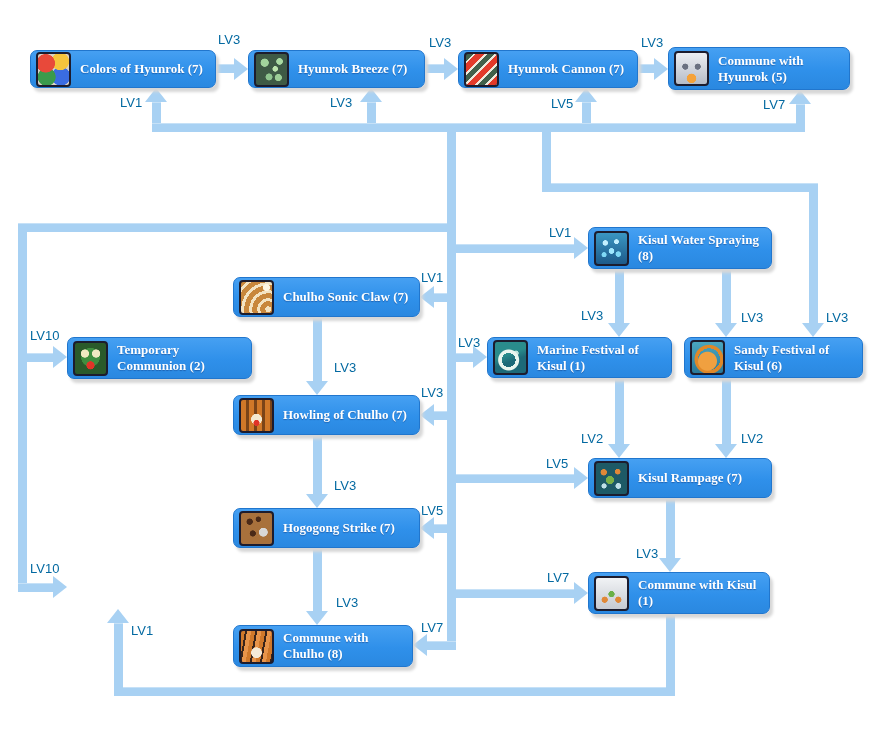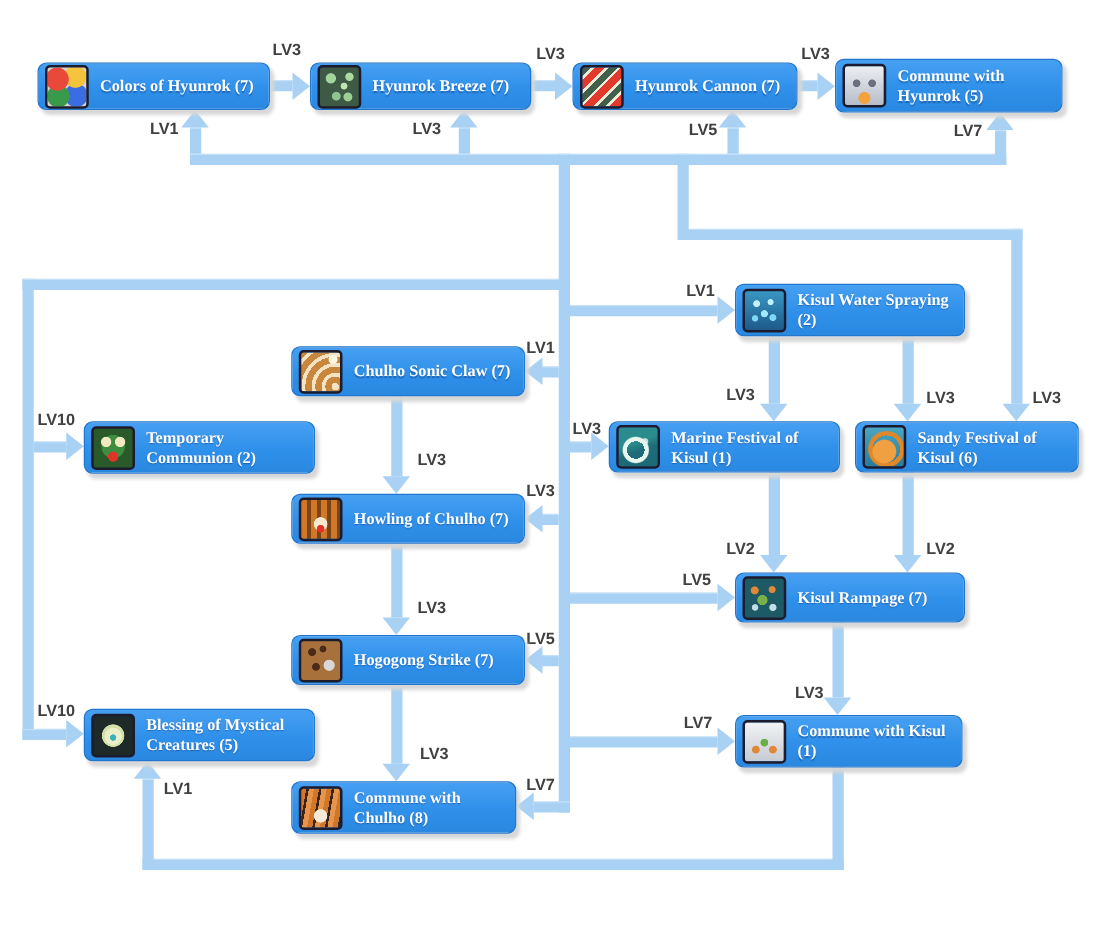--- a/index.html
+++ b/index.html
@@ -34,21 +34,21 @@
   .n14 .txt{max-width:104px}
   
   .hl,.vl{position:absolute;background:#a8d1f3;box-shadow:inset 0 1px 0 rgba(255,255,255,.35);}
   .hl{height:9px}
   .vl{width:9px}
   .ah{position:absolute;width:0;height:0;border-style:solid;border-color:transparent;}
   .ah.up{border-width:0 11px 14px 11px;border-bottom-color:#a8d1f3}
   .ah.down{border-width:14px 11px 0 11px;border-top-color:#a8d1f3}
   .ah.left{border-width:11px 14px 11px 0;border-right-color:#a8d1f3}
   .ah.right{border-width:11px 0 11px 14px;border-left-color:#a8d1f3}
-  .lv{position:absolute;font-size:13px;font-weight:700;color:#404040;white-space:nowrap;}
+  .lv{position:absolute;font-size:13px;font-weight:400;color:#0369a1;white-space:nowrap;}
   
   .ic0{background:radial-gradient(circle at 25% 30%,#e8493a 0 28%,transparent 30%),
        radial-gradient(circle at 72% 24%,#f5c43c 0 26%,transparent 28%),
        radial-gradient(circle at 28% 74%,#3a9a4c 0 27%,transparent 29%),
        radial-gradient(circle at 74% 72%,#3a6ce2 0 28%,transparent 30%),#d9d2c6;}
   .ic1{background:radial-gradient(circle at 28% 28%,#a2d49c 0 12%,transparent 14%),
        radial-gradient(circle at 62% 48%,#bce4ac 0 10%,transparent 12%),
        radial-gradient(circle at 42% 74%,#8ec48e 0 11%,transparent 13%),
        radial-gradient(circle at 76% 24%,#aadaa2 0 9%,transparent 11%),
        radial-gradient(circle at 72% 76%,#9cce96 0 10%,transparent 12%),#3e5a45;}
@@ -212,21 +212,21 @@
   <div class="node n2">
     <div class="icon ic2"></div>
     <div class="txt">Hyunrok Cannon (7)</div>
   </div>
   <div class="node n3">
     <div class="icon ic3"></div>
     <div class="txt">Commune with Hyunrok (5)</div>
   </div>
   <div class="node n5">
     <div class="icon ic5"></div>
-    <div class="txt">Kisul Water Spraying (2)</div>
+    <div class="txt">Kisul Water Spraying (8)</div>
   </div>
   <div class="node n6">
     <div class="icon ic6"></div>
     <div class="txt">Chulho Sonic Claw (7)</div>
   </div>
   <div class="node n7">
     <div class="icon ic7"></div>
     <div class="txt">Temporary Communion (2)</div>
   </div>
   <div class="node n8">
@@ -242,24 +242,20 @@
     <div class="txt">Howling of Chulho (7)</div>
   </div>
   <div class="node n11">
     <div class="icon ic11"></div>
     <div class="txt">Kisul Rampage (7)</div>
   </div>
   <div class="node n12">
     <div class="icon ic12"></div>
     <div class="txt">Hogogong Strike (7)</div>
   </div>
-  <div class="node n13">
-    <div class="icon ic13"></div>
-    <div class="txt">Blessing of Mystical Creatures (5)</div>
-  </div>
   <div class="node n14">
     <div class="icon ic14"></div>
     <div class="txt">Commune with Chulho (8)</div>
   </div>
   <div class="node n15">
     <div class="icon ic15"></div>
     <div class="txt">Commune with Kisul (1)</div>
   </div>
 
 </div>

